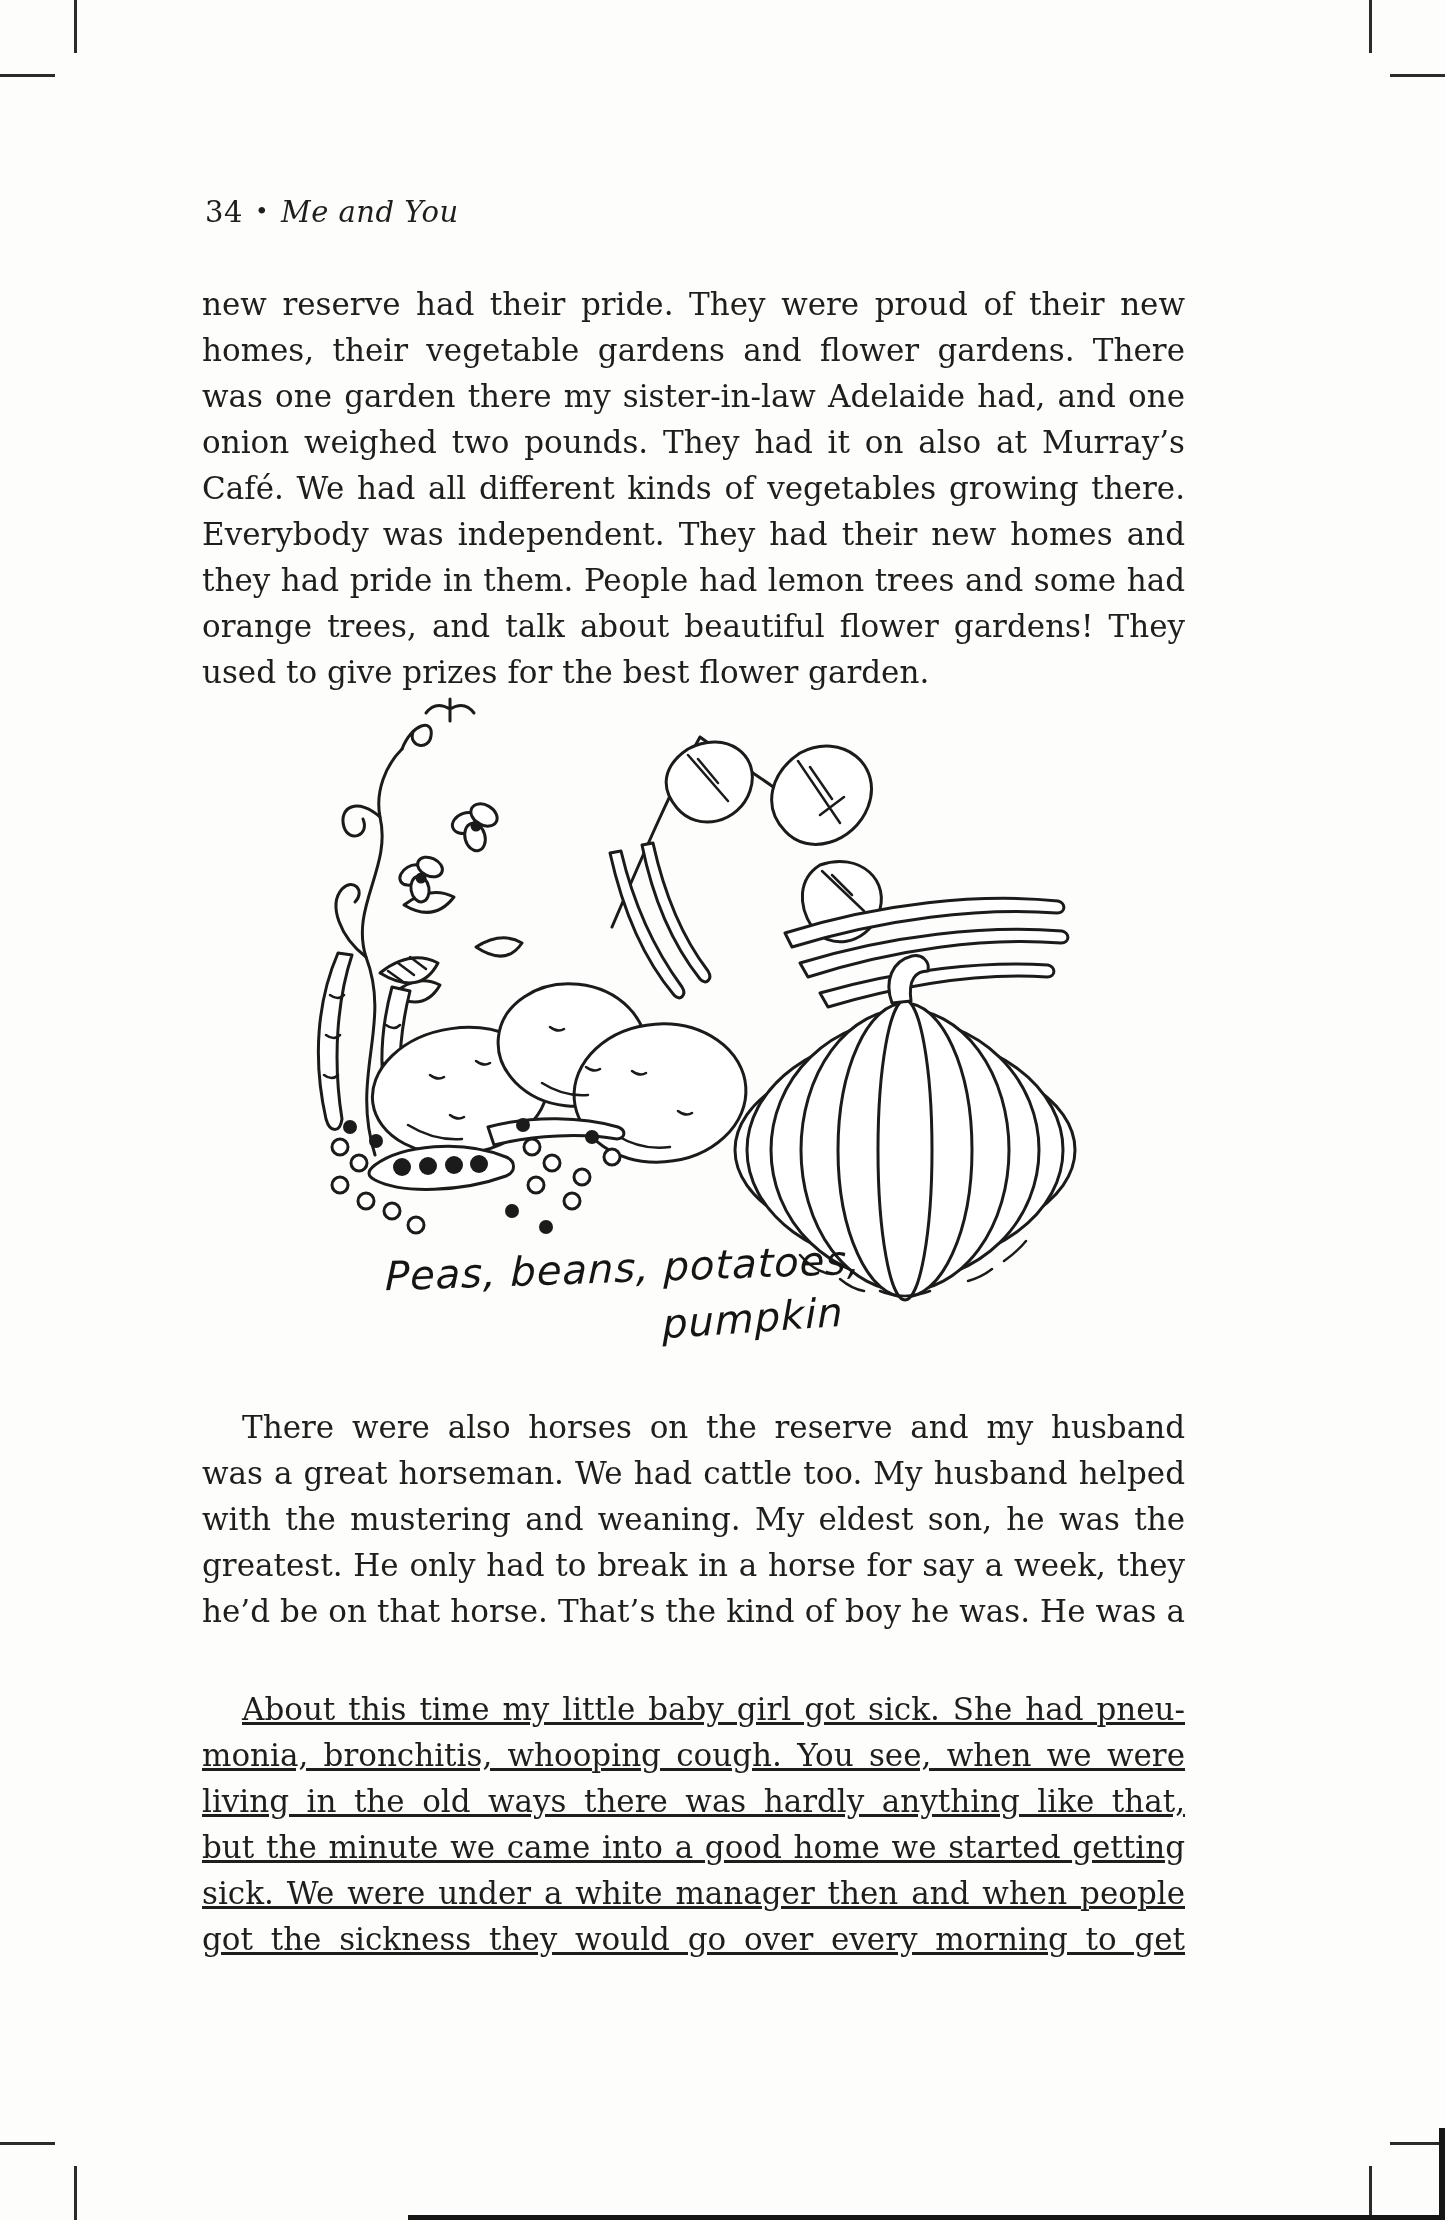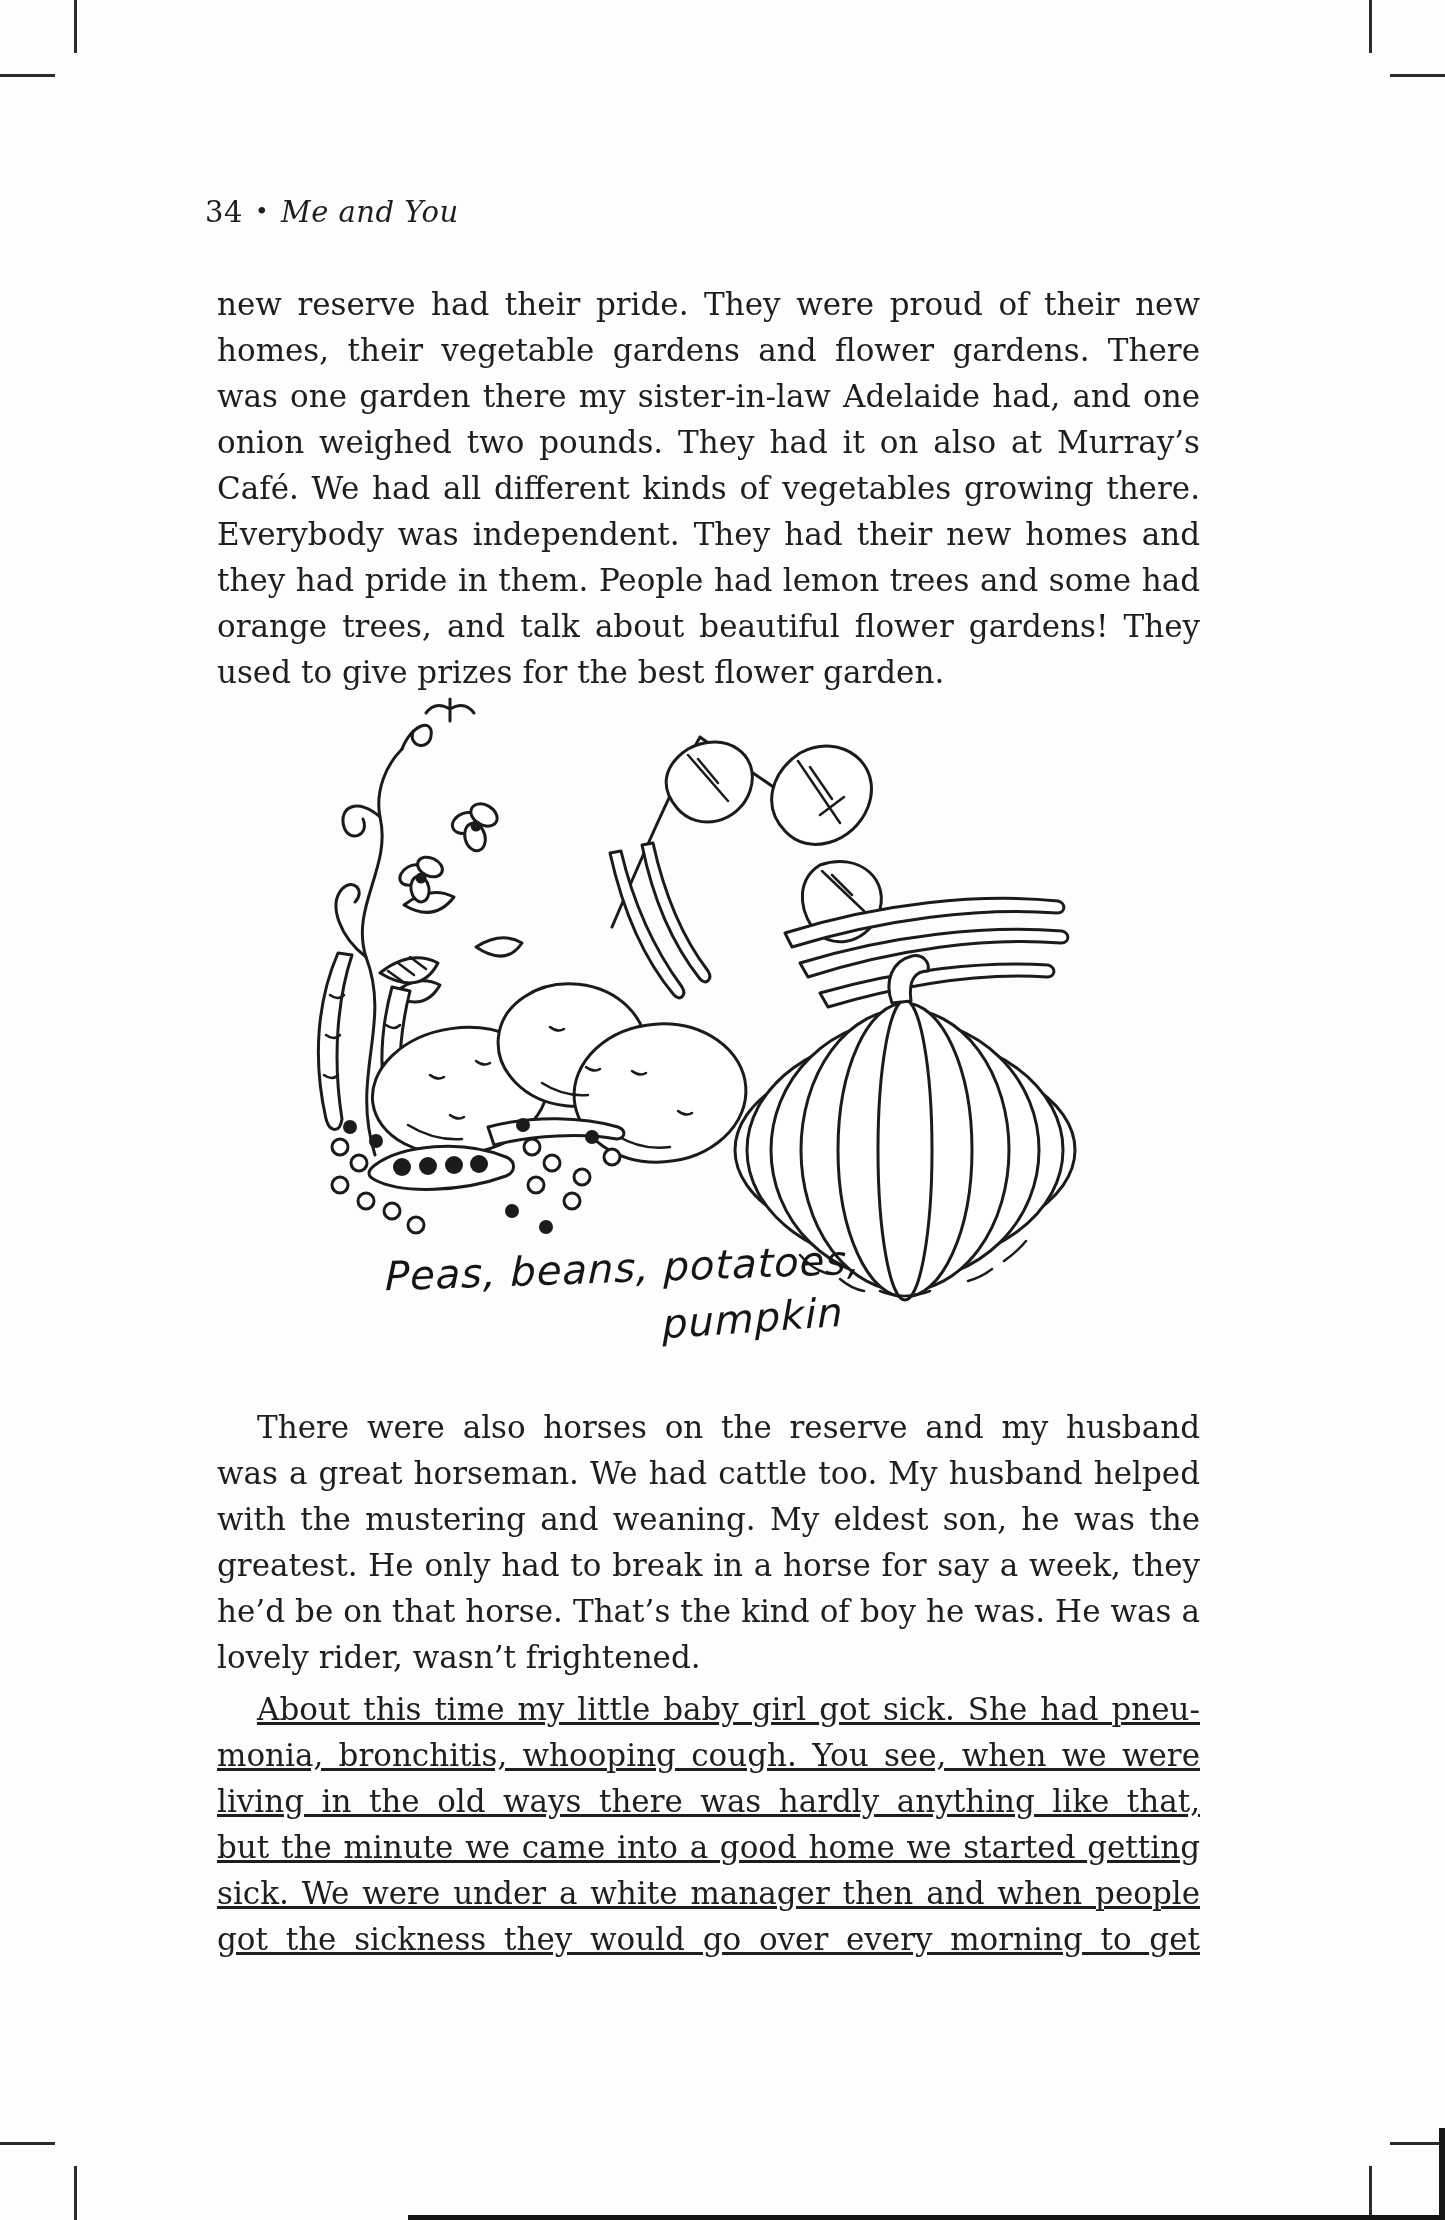--- a/index.html
+++ b/index.html
@@ -26,21 +26,21 @@
   .scan-edge-right{position:absolute;left:1439px;top:2128px;width:6px;height:92px;background:#161616;}
 
   .header{
     position:absolute;left:205px;top:191px;
     font-size:29px;line-height:42px;letter-spacing:.5px;
   }
   .header .sep{display:inline-block;margin:0 12px;font-size:23px;transform:translateY(-3px);}
   .header .title{font-style:italic;}
 
   .para{
-    position:absolute;left:217px;width:983px;
+    position:absolute;left:202px;width:983px;
     font-size:31px;line-height:46px;
   }
   .p1{top:281px;}
   .p2{top:1404px;}
   .p3{top:1686px;text-decoration:underline;}
   .line{
     text-align:justify;
     text-align-last:justify;
     white-space:normal;
     height:46px;
@@ -201,21 +201,20 @@
 
   <div class="caption c1">Peas, beans, potatoes,</div>
   <div class="caption c2">pumpkin</div>
 
   <div class="para p2">
     <div class="line indent">There were also horses on the reserve and my husband</div>
     <div class="line">was a great horseman. We had cattle too. My husband helped</div>
     <div class="line">with the mustering and weaning. My eldest son, he was the</div>
     <div class="line">greatest. He only had to break in a horse for say a week, they</div>
     <div class="line">he’d be on that horse. That’s the kind of boy he was. He was a</div>
-    <div class="line last">lovely rider, wasn’t frightened.</div>
   </div>
 
   <div class="para p3">
     <div class="line indent">About this time my little baby girl got sick. She had pneu-</div>
     <div class="line">monia, bronchitis, whooping cough. You see, when we were</div>
     <div class="line">living in the old ways there was hardly anything like that,</div>
     <div class="line">but the minute we came into a good home we started getting</div>
     <div class="line">sick. We were under a white manager then and when people</div>
     <div class="line">got the sickness they would go over every morning to get</div>
   </div>

